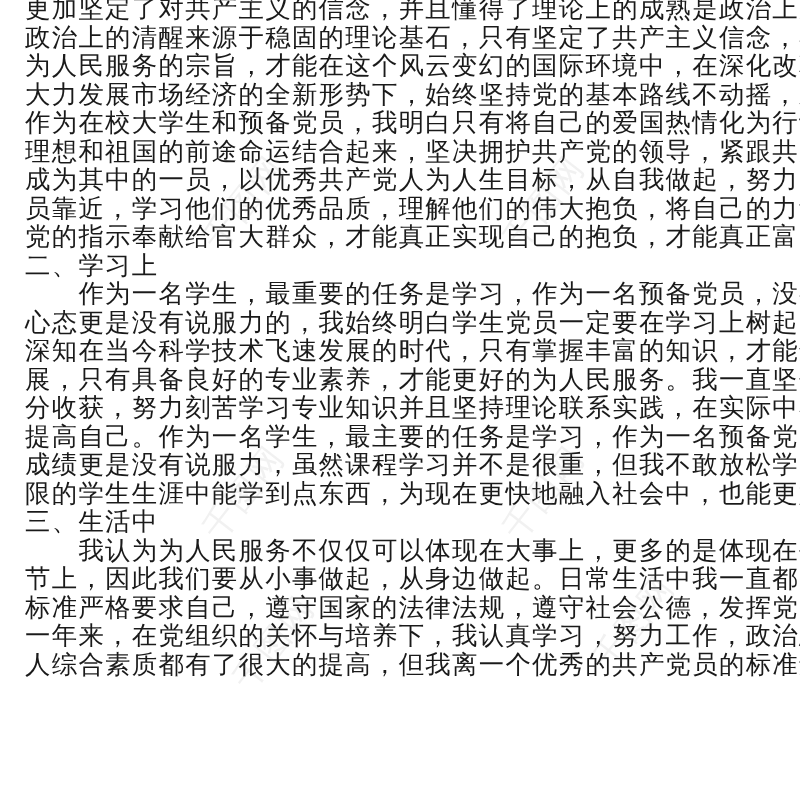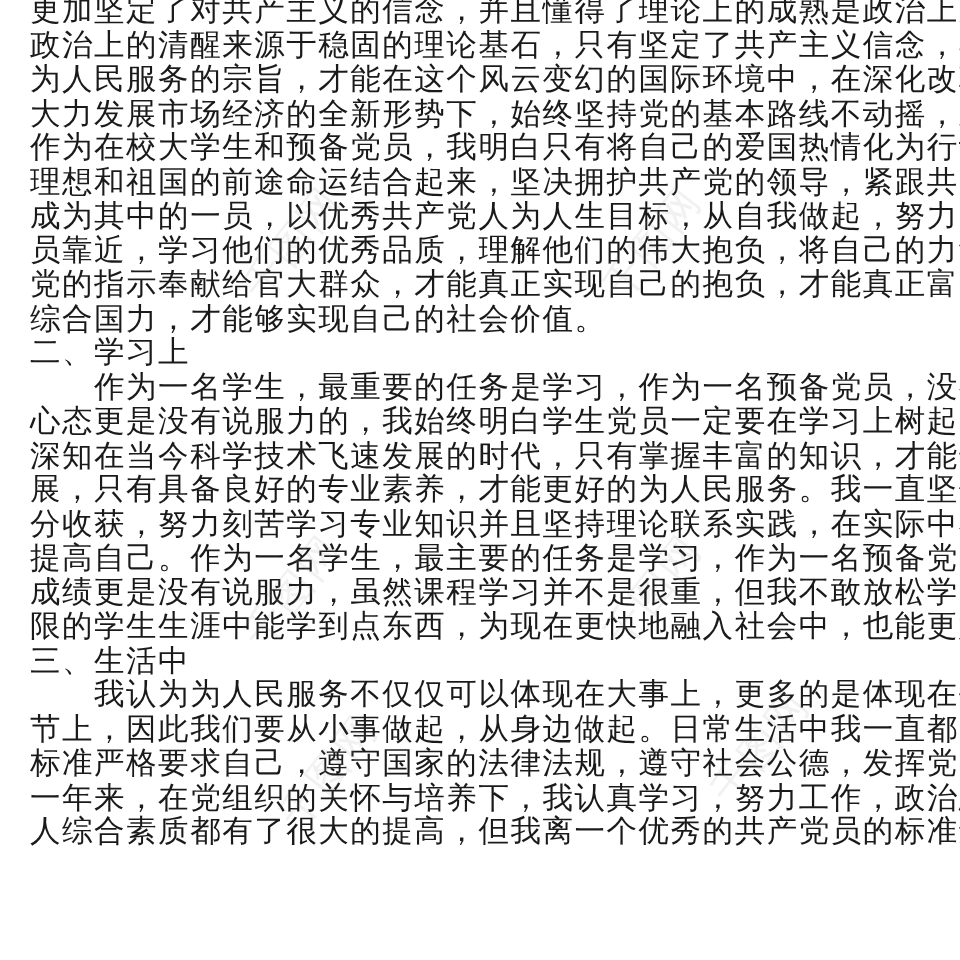--- a/index.html
+++ b/index.html
@@ -56,21 +56,20 @@
   <div class="text-block" id="text-block">
       <span class="line justify">更加坚定了对共产主义的信念，并且懂得了理论上的成熟是政治上成熟的基础，</span>
       <span class="line justify">政治上的清醒来源于稳固的理论基石，只有坚定了共产主义信念，牢记全心全意</span>
       <span class="line justify">为人民服务的宗旨，才能在这个风云变幻的国际环境中，在深化改革，扩大开放，</span>
       <span class="line justify">大力发展市场经济的全新形势下，始终坚持党的基本路线不动摇，永远保持一个</span>
       <span class="line justify">作为在校大学生和预备党员，我明白只有将自己的爱国热情化为行动，将自己的</span>
       <span class="line justify">理想和祖国的前途命运结合起来，坚决拥护共产党的领导，紧跟共产党并使自己</span>
       <span class="line justify">成为其中的一员，以优秀共产党人为人生目标，从自我做起，努力向先进共产党</span>
       <span class="line justify">员靠近，学习他们的优秀品质，理解他们的伟大抱负，将自己的力量与激情按照</span>
       <span class="line justify">党的指示奉献给官大群众，才能真正实现自己的抱负，才能真正富国强兵，提高</span>
-      <span class="line">综合国力，才能够实现自己的社会价值。</span>
       <span class="line">二、学习上</span>
       <span class="line justify">　　作为一名学生，最重要的任务是学习，作为一名预备党员，没有积极奋进的</span>
       <span class="line justify">心态更是没有说服力的，我始终明白学生党员一定要在学习上树起一面旗帜。我</span>
       <span class="line justify">深知在当今科学技术飞速发展的时代，只有掌握丰富的知识，才能适应社会的发</span>
       <span class="line justify">展，只有具备良好的专业素养，才能更好的为人民服务。我一直坚信一分耕耘一</span>
       <span class="line justify">分收获，努力刻苦学习专业知识并且坚持理论联系实践，在实际中不断突破自己，</span>
       <span class="line justify">提高自己。作为一名学生，最主要的任务是学习，作为一名预备党员，没有好的</span>
       <span class="line justify">成绩更是没有说服力，虽然课程学习并不是很重，但我不敢放松学习，希望在有</span>
       <span class="line justify">限的学生生涯中能学到点东西，为现在更快地融入社会中，也能更好早日为人民</span>
       <span class="line">三、生活中</span>

